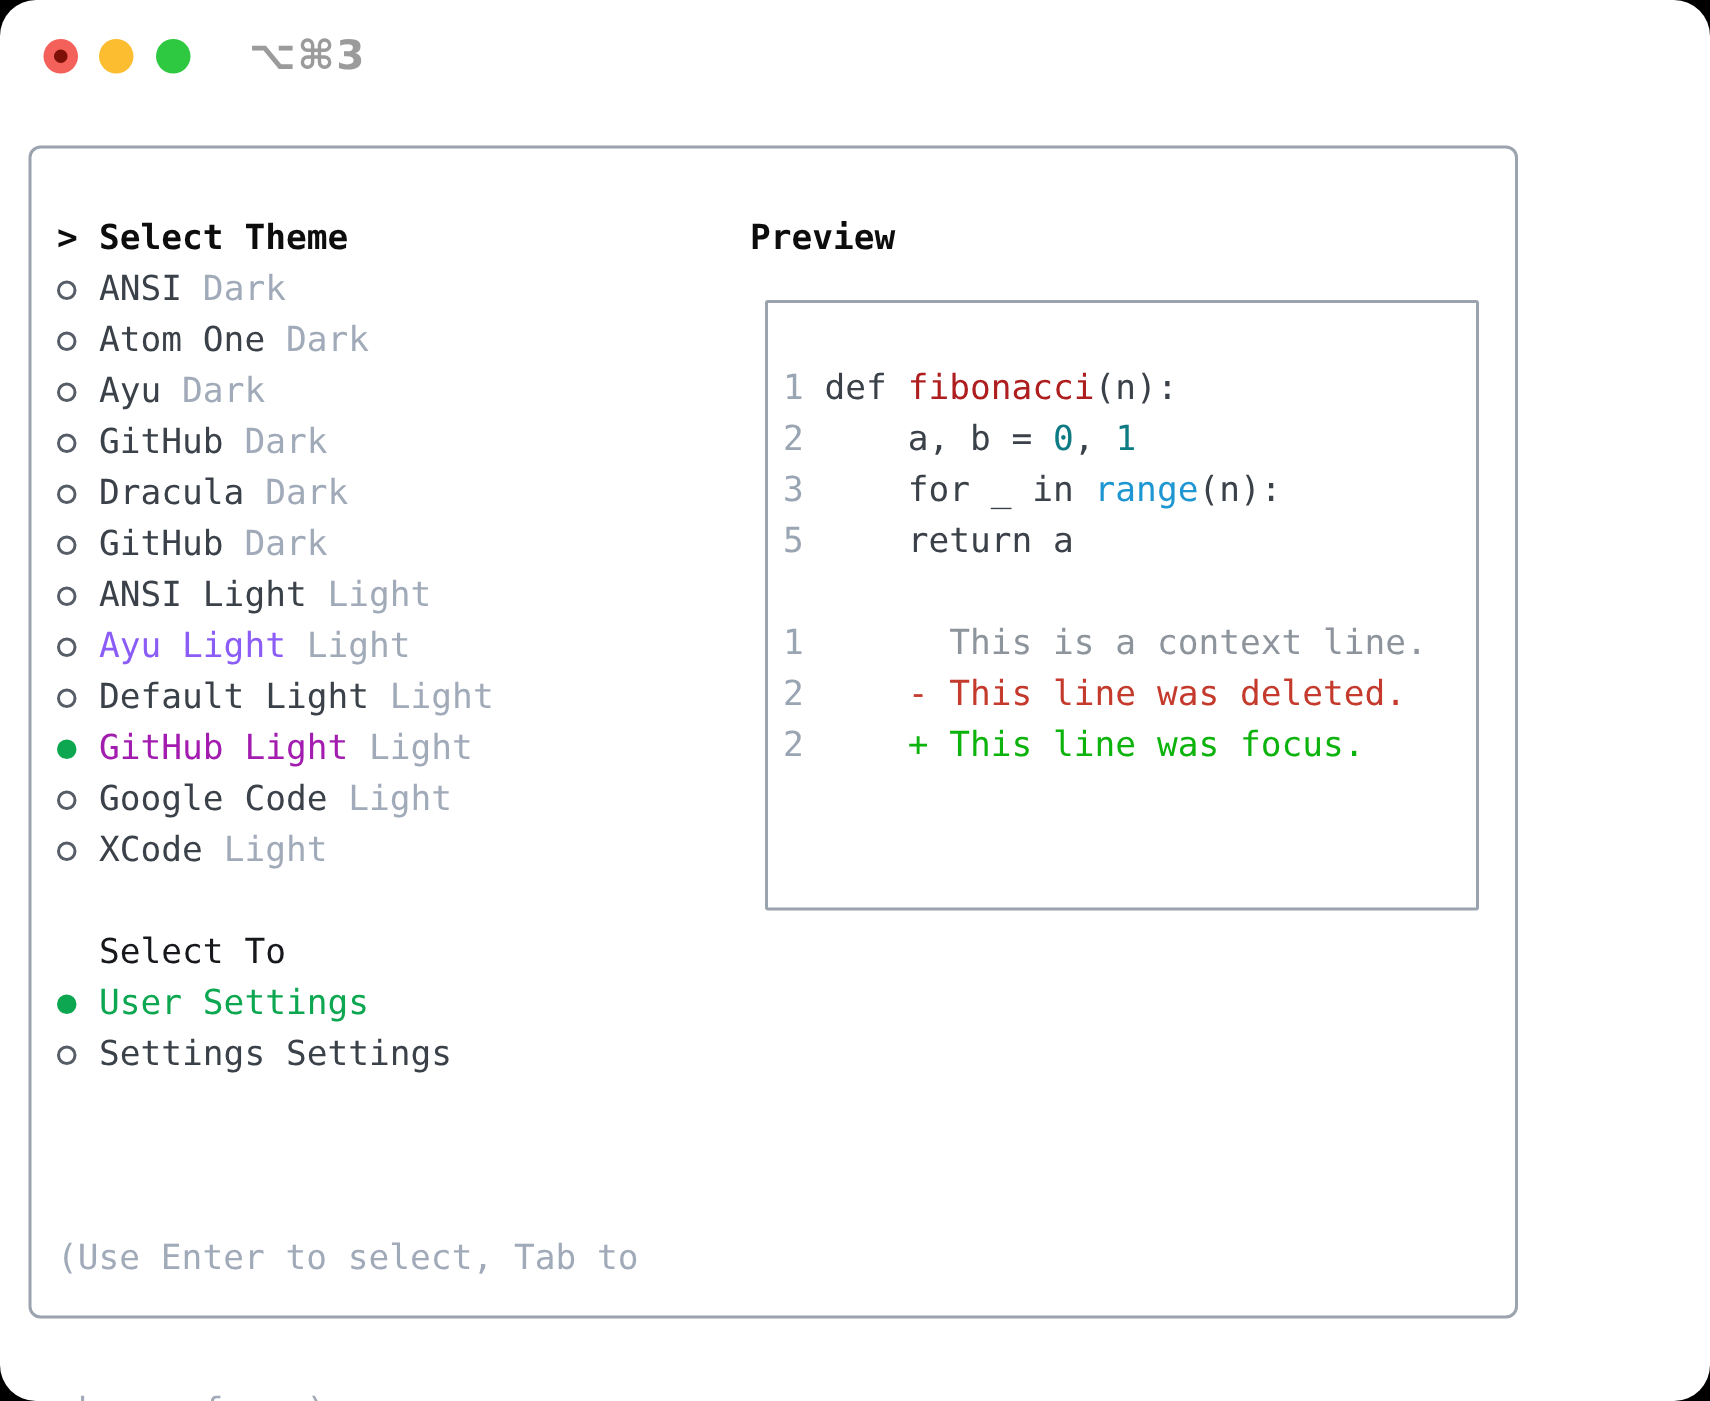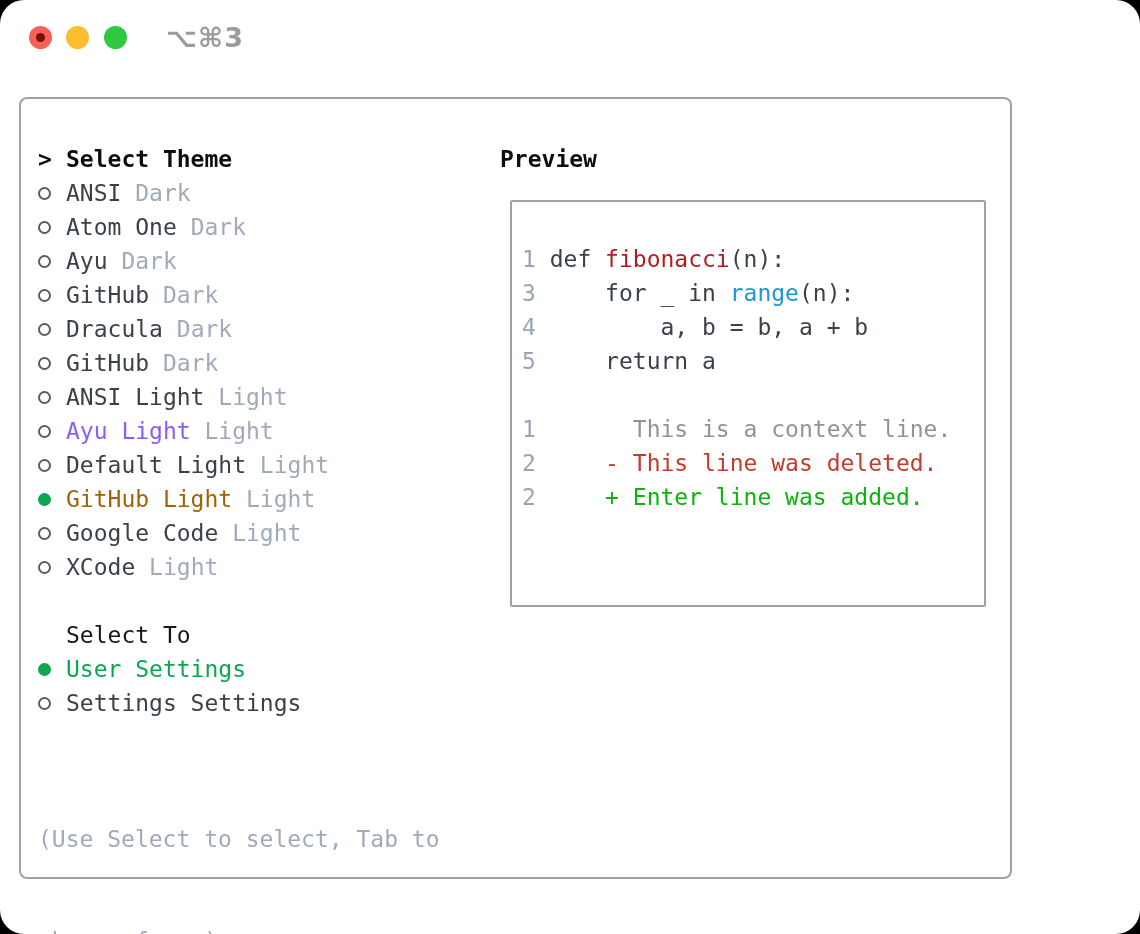--- a/index.html
+++ b/index.html
@@ -108,48 +108,48 @@
     <div id="theme-list">
         <div class="row"><span class="slot"><span class="circle"></span></span><span style="color: rgb(59, 65, 73);">ANSI</span><span style="color: rgb(160, 170, 184);"> Dark</span></div>
         <div class="row"><span class="slot"><span class="circle"></span></span><span style="color: rgb(59, 65, 73);">Atom One</span><span style="color: rgb(160, 170, 184);"> Dark</span></div>
         <div class="row"><span class="slot"><span class="circle"></span></span><span style="color: rgb(59, 65, 73);">Ayu</span><span style="color: rgb(160, 170, 184);"> Dark</span></div>
         <div class="row"><span class="slot"><span class="circle"></span></span><span style="color: rgb(59, 65, 73);">GitHub</span><span style="color: rgb(160, 170, 184);"> Dark</span></div>
         <div class="row"><span class="slot"><span class="circle"></span></span><span style="color: rgb(59, 65, 73);">Dracula</span><span style="color: rgb(160, 170, 184);"> Dark</span></div>
         <div class="row"><span class="slot"><span class="circle"></span></span><span style="color: rgb(59, 65, 73);">GitHub</span><span style="color: rgb(160, 170, 184);"> Dark</span></div>
         <div class="row"><span class="slot"><span class="circle"></span></span><span style="color: rgb(59, 65, 73);">ANSI Light</span><span style="color: rgb(160, 170, 184);"> Light</span></div>
         <div class="row"><span class="slot"><span class="circle"></span></span><span style="color: #8b5cf6;">Ayu Light</span><span style="color: rgb(160, 170, 184);"> Light</span></div>
         <div class="row"><span class="slot"><span class="circle"></span></span><span style="color: rgb(59, 65, 73);">Default Light</span><span style="color: rgb(160, 170, 184);"> Light</span></div>
-        <div class="row"><span class="slot"><span class="circle" style="background: rgb(12, 167, 80); border-color: rgb(12, 167, 80);"></span></span><span style="color: #a16207; text-align: right;">GitHub Light</span><span style="color: rgb(160, 170, 184);"> Light</span></div>
+        <div class="row"><span class="slot"><span class="circle" style="background: rgb(12, 167, 80); border-color: rgb(12, 167, 80);"></span></span><span style="color: #a21caf; text-align: right;">GitHub Light</span><span style="color: rgb(160, 170, 184);"> Light</span></div>
         <div class="row"><span class="slot"><span class="circle"></span></span><span style="color: rgb(59, 65, 73);">Google Code</span><span style="color: rgb(160, 170, 184);"> Light</span></div>
         <div class="row"><span class="slot"><span class="circle"></span></span><span style="color: rgb(59, 65, 73);">XCode</span><span style="color: rgb(160, 170, 184);"> Light</span></div>
       </div>
 
     <div class="apply-sec">
       <div class="row">
         <span class="slot"></span><span class="apply-hdr">Select To</span>
       </div>
       <div id="apply-list">
           <div class="row"><span class="slot"><span class="circle" style="background: rgb(12, 167, 80); border-color: rgb(12, 167, 80);"></span></span><span style="color: rgb(12, 167, 80);">User Settings</span></div>
           <div class="row"><span class="slot"><span class="circle"></span></span><span style="color: rgb(59, 65, 73);">Settings Settings</span></div>
         </div>
     </div>
 
     <div class="hint" style="color: rgb(160, 170, 184);">
-      <div>(Use Select to select, Tab to</div>
+      <div>(Use Enter to select, Tab to</div>
       <div>change focus)</div>
     </div>
 
     <div class="preview-hdr">Preview</div>
     <div class="preview-box">
       <div id="preview-lines">
           <div class="pline"><span style="color: rgb(154, 165, 180);">1 </span><span style="color: rgb(59, 65, 73);">def </span><span style="color: rgb(174, 30, 30);">fibonacci</span><span style="color: rgb(59, 65, 73);">(n):</span></div>
+          <div class="pline"><span style="color: rgb(154, 165, 180);">2 </span><span style="color: rgb(59, 65, 73);">    a, b = </span><span style="color: rgb(14, 123, 132);">0</span><span style="color: rgb(59, 65, 73);">, </span><span style="color: rgb(14, 123, 132);">1</span></div>
           <div class="pline"><span style="color: rgb(154, 165, 180);">3 </span><span style="color: rgb(59, 65, 73);">    for _ in </span><span style="color: rgb(30, 150, 210);">range</span><span style="color: rgb(59, 65, 73);">(n):</span></div>
-          <div class="pline"><span style="color: rgb(154, 165, 180);">4 </span><span style="color: rgb(59, 65, 73);">        a, b = b, a + b</span></div>
           <div class="pline"><span style="color: rgb(154, 165, 180);">5 </span><span style="color: rgb(59, 65, 73); margin-top: 20px;">    return a</span></div>
           <div class="pline"></div>
           <div class="pline"><span style="color: rgb(154, 165, 180);">1 </span><span style="color: rgb(141, 148, 156);">      This is a context line.</span></div>
           <div class="pline"><span style="color: rgb(154, 165, 180);">2 </span><span style="color: rgb(196, 58, 44);">    - This line was deleted.</span></div>
-          <div class="pline"><span style="color: rgb(154, 165, 180);">2 </span><span style="color: rgb(13, 179, 13);">    + Enter line was added.</span></div>
+          <div class="pline"><span style="color: rgb(154, 165, 180);">2 </span><span style="color: rgb(13, 179, 13);">    + This line was focus.</span></div>
         </div>
     </div>
 
   </div>
 </div>
 
 </body></html>

